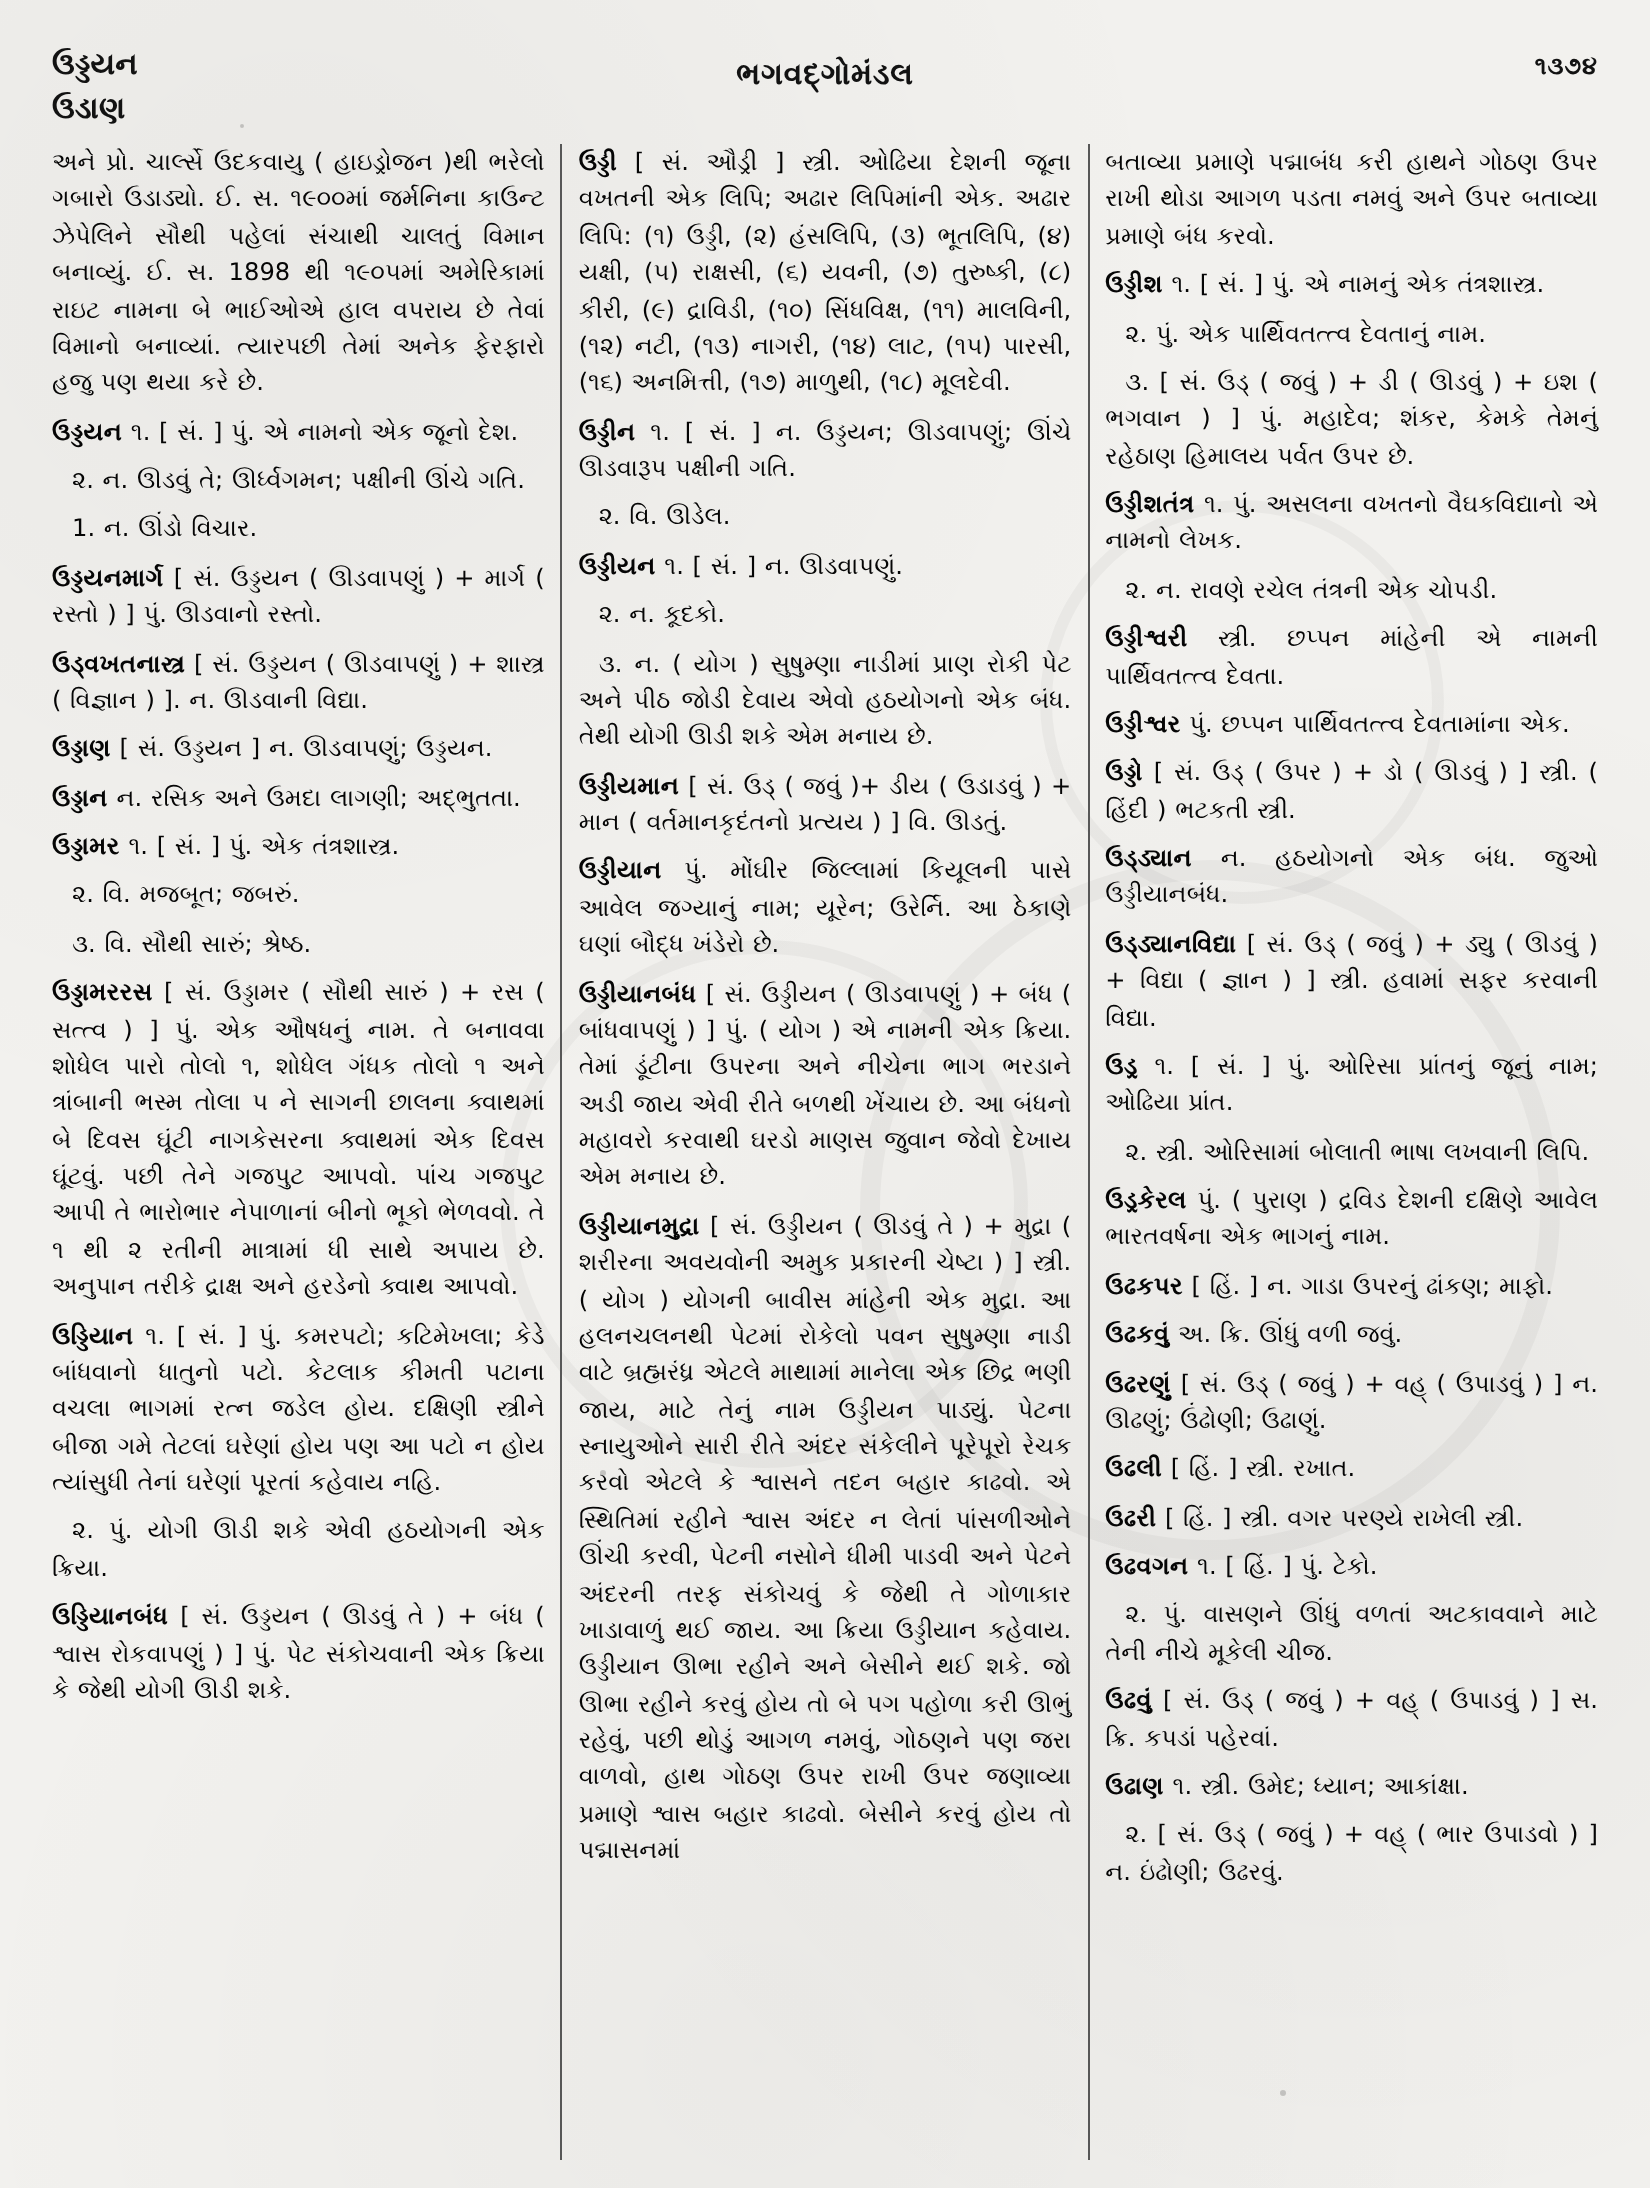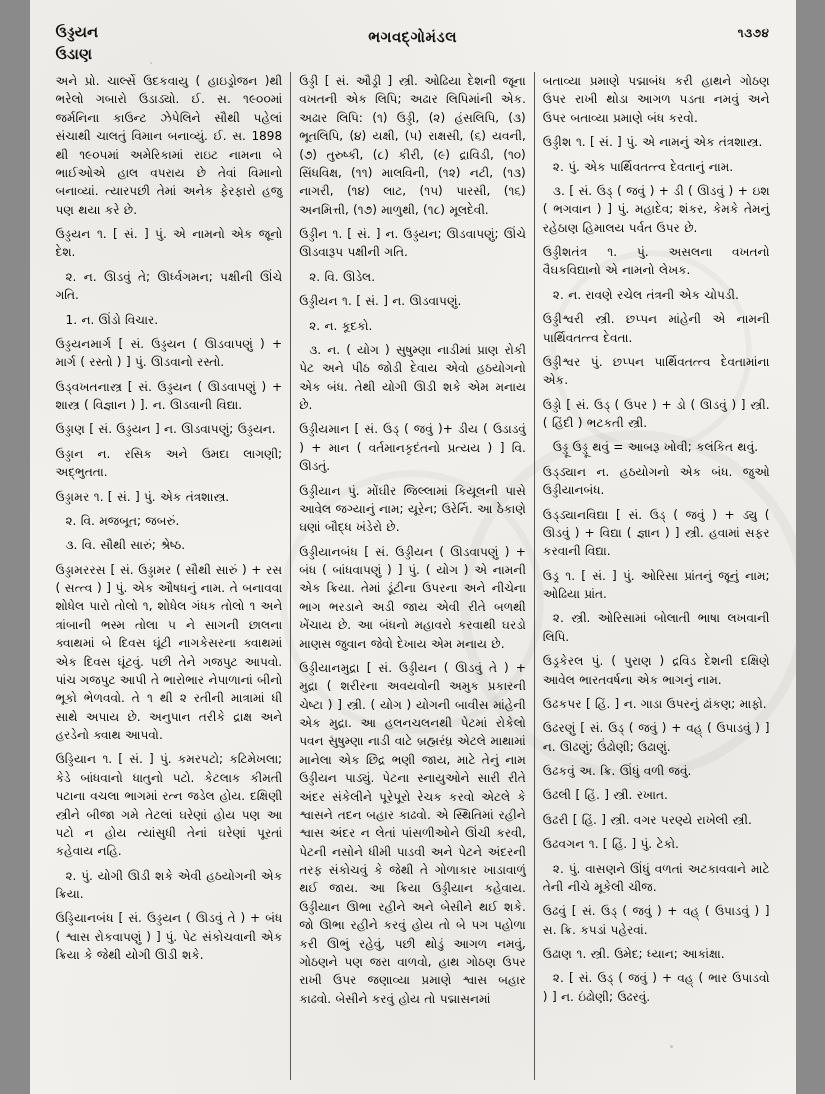--- a/index.html
+++ b/index.html
@@ -3,21 +3,21 @@
 <meta charset="utf-8">
 <title>Bhagavadgomandal scanned dictionary page</title>
 <style>
   html, body {
     margin: 0;
     padding: 0;
     background: #8a8a8a;
   }
   #page {
     position: relative;
-    width: 766px;
+    width: 825px;
     height: 1094px;
     margin: 0 auto;
     background: #f2f1ee;
     overflow: hidden;
     font-family: "DejaVu Sans", "Liberation Sans", sans-serif;
     color: #121212;
     
     background-image:
       radial-gradient(circle at 18% 12%, rgba(0,0,0,0.035) 0%, rgba(0,0,0,0) 38%),
       radial-gradient(circle at 82% 68%, rgba(0,0,0,0.04) 0%, rgba(0,0,0,0) 42%),
@@ -93,21 +93,21 @@
     word-spacing: .5px;
     hyphens: none;
   }
   .entry.sub {
     text-indent: 10px;
   }
   .entry.cont {
     text-indent: 0;
   }
   .hw {
-    font-weight: normal;
+    font-weight: bold;
     letter-spacing: .2px;
   }
   
   #columns {
     filter: contrast(1.12) brightness(0.99);
   }
   .speck {
     position: absolute;
     background: rgba(0,0,0,0.18);
     border-radius: 50%;
@@ -165,29 +165,28 @@
     <div class="col" id="col-2">
         <p class="entry cont">બતાવ્યા પ્રમાણે પદ્માબંધ કરી હાથને ગોઠણ ઉપર રાખી થોડા આગળ પડતા નમવું અને ઉપર બતાવ્યા પ્રમાણે બંધ કરવો.</p>
         <p class="entry"><span class="hw">ઉડ્ડીશ</span><span> ૧. [ સં. ] પું. એ નામનું એક તંત્રશાસ્ત્ર.</span></p>
         <p class="entry sub">૨. પું. એક પાર્થિવતત્ત્વ દેવતાનું નામ.</p>
         <p class="entry sub">૩. [ સં. ઉડ્ ( જવું ) + ડી ( ઊડવું ) + ઇશ ( ભગવાન ) ] પું. મહાદેવ; શંકર, કેમકે તેમનું રહેઠાણ હિમાલય પર્વત ઉપર છે.</p>
         <p class="entry"><span class="hw">ઉડ્ડીશતંત્ર</span><span> ૧. પું. અસલના વખતનો વૈઘકવિદ્યાનો એ નામનો લેખક.</span></p>
         <p class="entry sub">૨. ન. રાવણે રચેલ તંત્રની એક ચોપડી.</p>
         <p class="entry"><span class="hw">ઉડ્ડીશ્વરી</span><span> સ્ત્રી. છપ્પન માંહેની એ નામની પાર્થિવતત્ત્વ દેવતા.</span></p>
         <p class="entry"><span class="hw">ઉડ્ડીશ્વર</span><span> પું. છપ્પન પાર્થિવતત્ત્વ દેવતામાંના એક.</span></p>
         <p class="entry"><span class="hw">ઉડ્ડો</span><span> [ સં. ઉડ્ ( ઉપર ) + ડો ( ઊડવું ) ] સ્ત્રી. ( હિંદી ) ભટકતી સ્ત્રી.</span></p>
-        <p class="entry sub">ઉડ્ડૂ ઉડ્ડૂ થવું = આબરૂ ખોવી; કલંકિત થવું.</p>
         <p class="entry"><span class="hw">ઉડ્ડ્યાન</span><span> ન. હઠયોગનો એક બંધ. જુઓ ઉડ્ડીયાનબંધ.</span></p>
         <p class="entry"><span class="hw">ઉડ્ડ્યાનવિદ્યા</span><span> [ સં. ઉડ્ ( જવું ) + ડ્યુ ( ઊડવું ) + વિદ્યા ( જ્ઞાન ) ] સ્ત્રી. હવામાં સફર કરવાની વિદ્યા.</span></p>
         <p class="entry"><span class="hw">ઉડ્ર</span><span> ૧. [ સં. ] પું. ઓરિસા પ્રાંતનું જૂનું નામ; ઓઢિયા પ્રાંત.</span></p>
         <p class="entry sub">૨. સ્ત્રી. ઓરિસામાં બોલાતી ભાષા લખવાની લિપિ.</p>
         <p class="entry"><span class="hw">ઉડ્રકેરલ</span><span> પું. ( પુરાણ ) દ્રવિડ દેશની દક્ષિણે આવેલ ભારતવર્ષના એક ભાગનું નામ.</span></p>
         <p class="entry"><span class="hw">ઉઢકપર</span><span> [ હિં. ] ન. ગાડા ઉપરનું ઢાંકણ; માફો.</span></p>
+        <p class="entry"><span class="hw">ઉઢકવું</span><span> અ. ક્રિ. ઊંધું વળી જવું.</span></p>
         <p class="entry"><span class="hw">ઉઢરણું</span><span> [ સં. ઉડ્ ( જવું ) + વહ્ ( ઉપાડવું ) ] ન. ઊઢણું; ઉંઢોણી; ઉઢાણું.</span></p>
-        <p class="entry"><span class="hw">ઉઢકવું</span><span> અ. ક્રિ. ઊંધું વળી જવું.</span></p>
         <p class="entry"><span class="hw">ઉઢલી</span><span> [ હિં. ] સ્ત્રી. રખાત.</span></p>
         <p class="entry"><span class="hw">ઉઢરી</span><span> [ હિં. ] સ્ત્રી. વગર પરણ્યે રાખેલી સ્ત્રી.</span></p>
         <p class="entry"><span class="hw">ઉઢવગન</span><span> ૧. [ હિં. ] પું. ટેકો.</span></p>
         <p class="entry sub">૨. પું. વાસણને ઊંધું વળતાં અટકાવવાને માટે તેની નીચે મૂકેલી ચીજ.</p>
         <p class="entry"><span class="hw">ઉઢવું</span><span> [ સં. ઉડ્ ( જવું ) + વહ્ ( ઉપાડવું ) ] સ. ક્રિ. કપડાં પહેરવાં.</span></p>
         <p class="entry"><span class="hw">ઉઢાણ</span><span> ૧. સ્ત્રી. ઉમેદ; ધ્યાન; આકાંક્ષા.</span></p>
         <p class="entry sub">૨. [ સં. ઉડ્ ( જવું ) + વહ્ ( ભાર ઉપાડવો ) ] ન. ઇંઢોણી; ઉઢરવું.</p>
       </div>
   </div>
 

